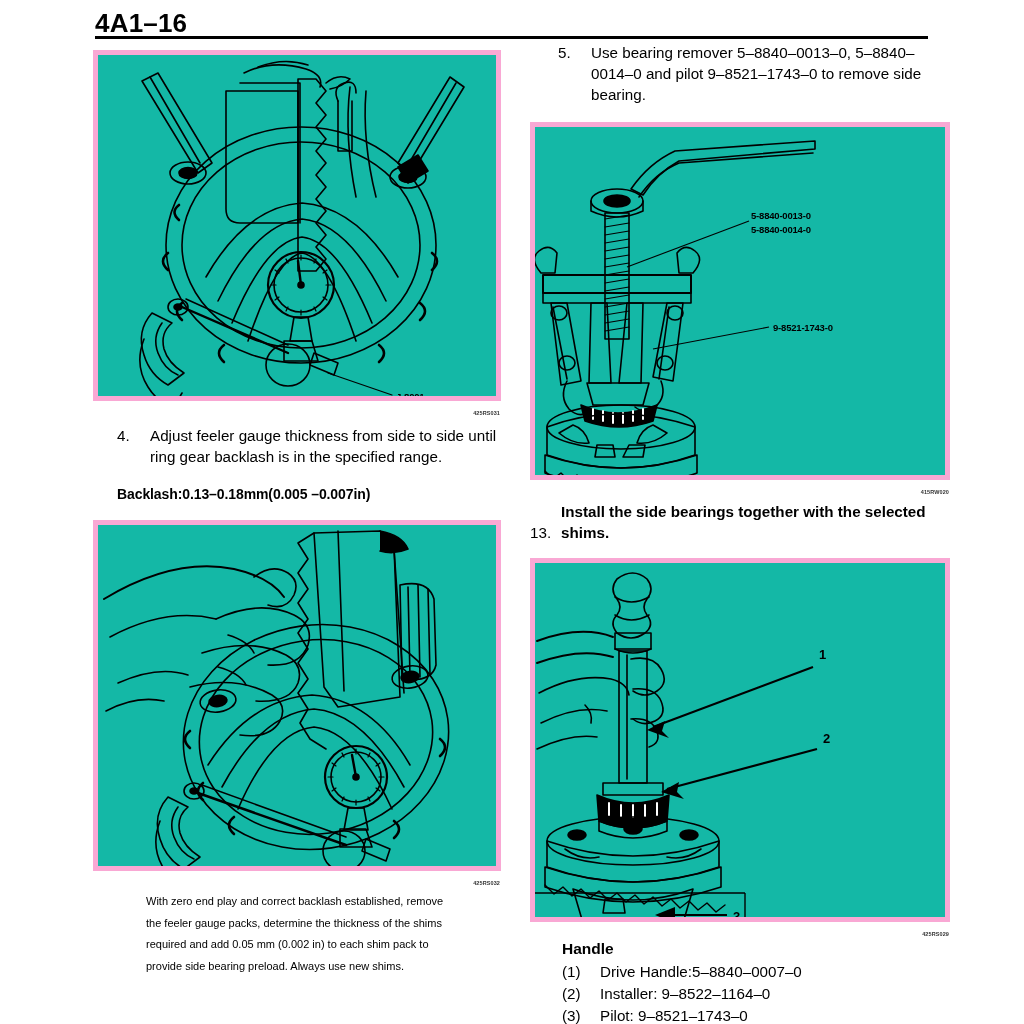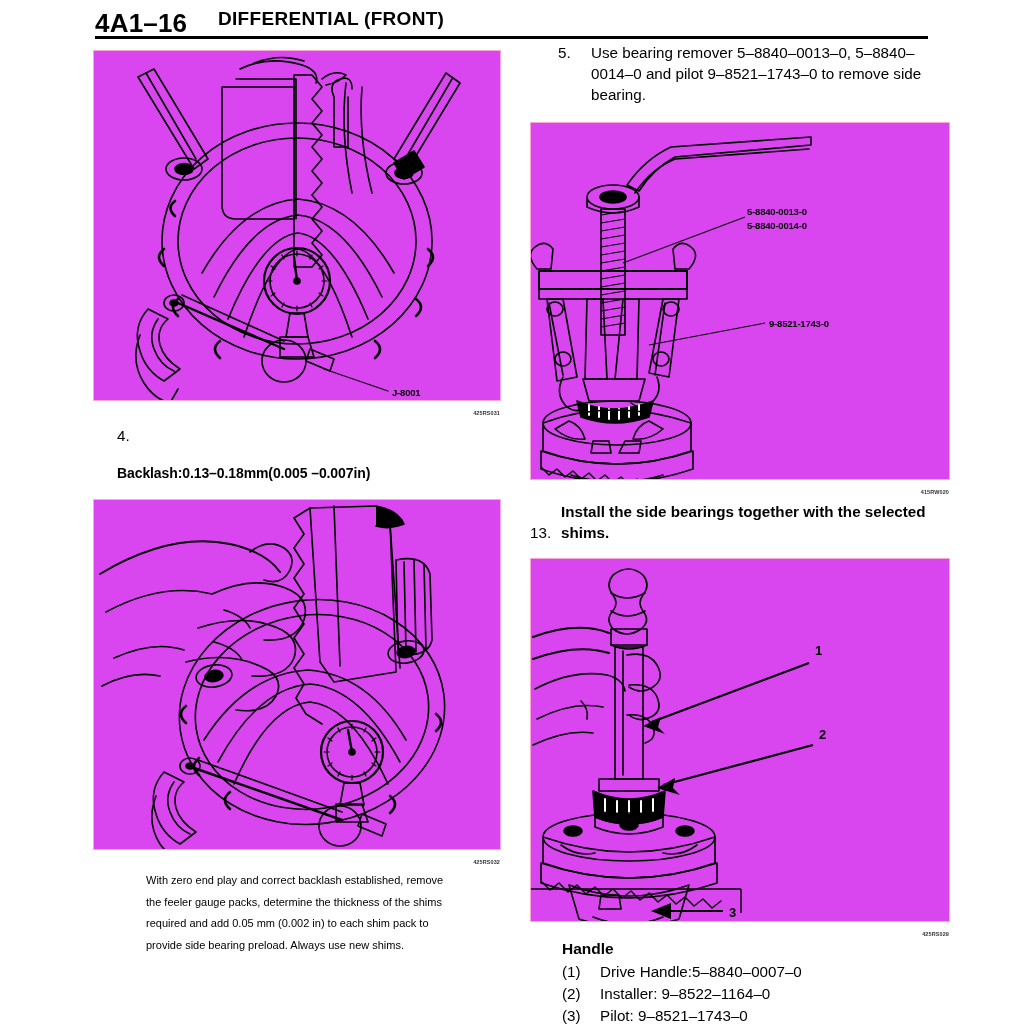--- a/index.html
+++ b/index.html
@@ -30,22 +30,22 @@
     background:#000;
   }
 
   
   .col { position:absolute; }
   #col-left  { left:93px;  top:50px; width:420px; }
   #col-right { left:530px; top:42px; width:425px; }
 
   
   .figbox {
-    border:1px solid #f9a8d4;
-    background:#d946ef;
+    border:5px solid #f9a8d4;
+    background:#14b8a6;
     position:relative;
     overflow:hidden;
   }
   .figcode {
     position:absolute; right:1px; bottom:-11px;
     font-size:5.5px; font-weight:bold; color:#333;
     letter-spacing:0.1px;
   }
   .figwrap { position:relative; }
   svg { display:block; }
@@ -95,21 +95,20 @@
   .callout-num {
     font-size:13px;
     font-weight:bold;
   }
 </style>
 </head>
 <body>
 
 <div id="page-header">
   <div id="header-code">4A1–16</div>
-  <div id="header-title">DIFFERENTIAL (FRONT)</div>
   <div id="header-rule"></div>
 </div>
 
 <div class="col" id="col-left">
 
   <div class="figwrap" style="width:408px;height:355px;">
     <div class="figbox" style="width:408px;height:351px;">
       <svg width="406" height="349" viewBox="0 0 406 349">
         <g fill="none" stroke="#000" stroke-width="1.6" stroke-linejoin="round" stroke-linecap="round">
 
@@ -195,20 +194,21 @@
           <path d="M230 318 l64 22" stroke-width="1.2"></path>
         </g>
         <text class="callout-text" x="298" y="345">J-8001</text>
       </svg>
     </div>
     <div class="figcode">425RS031</div>
   </div>
 
   <div class="step" style="margin-top:20px; padding-left:24px;">
     <div class="step-num" style="width:33px;">4.</div>
+    <div class="step-body" style="width:352px;">Adjust feeler gauge thickness from side to side until ring gear backlash is in the specified range.</div>
   </div>
 
   <div class="spec" style="margin-top:19px; padding-left:24px;">Backlash:0.13–0.18mm(0.005 –0.007in)</div>
 
   <div class="figwrap" style="width:408px;height:355px;margin-top:18px;">
     <div class="figbox" style="width:408px;height:351px;">
       <svg width="406" height="349" viewBox="0 0 406 349">
         <g fill="none" stroke="#000" stroke-width="1.6" stroke-linejoin="round" stroke-linecap="round">
 
           <ellipse cx="218" cy="212" rx="133" ry="112" transform="rotate(-8 218 212)"></ellipse>

